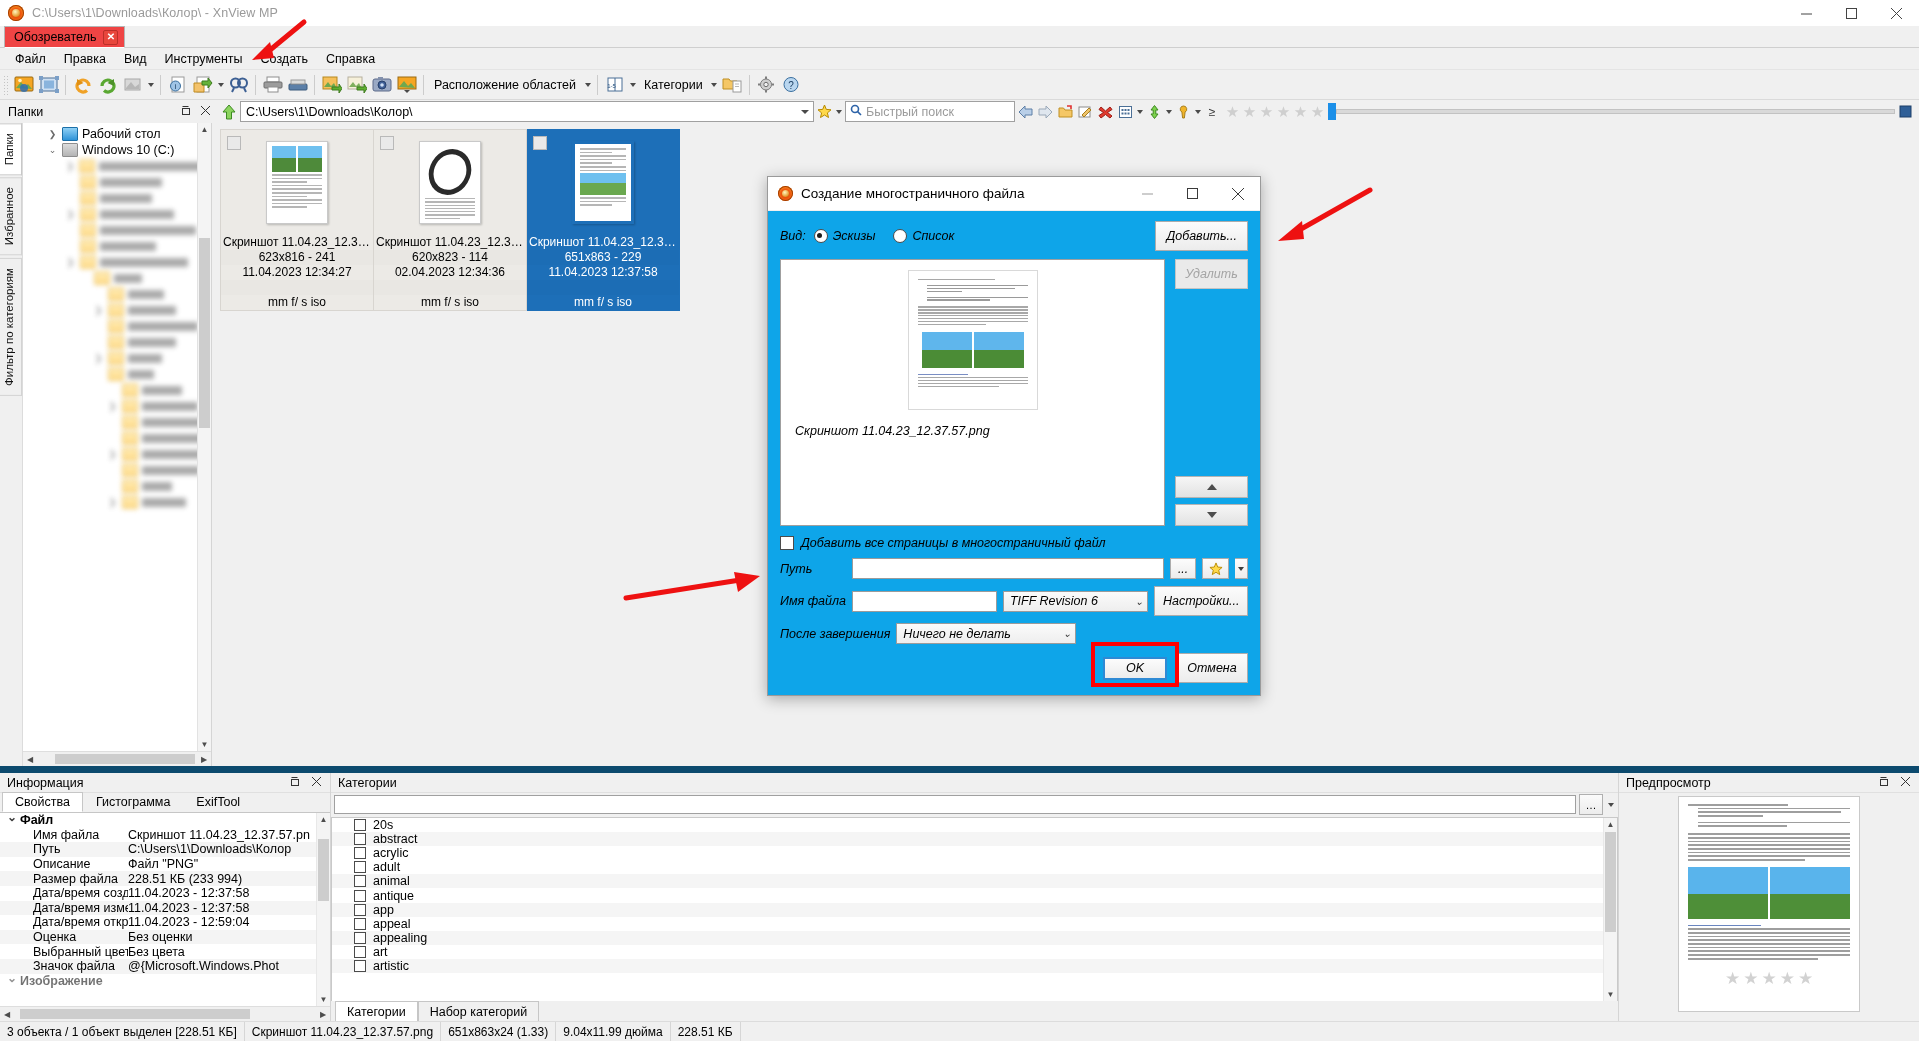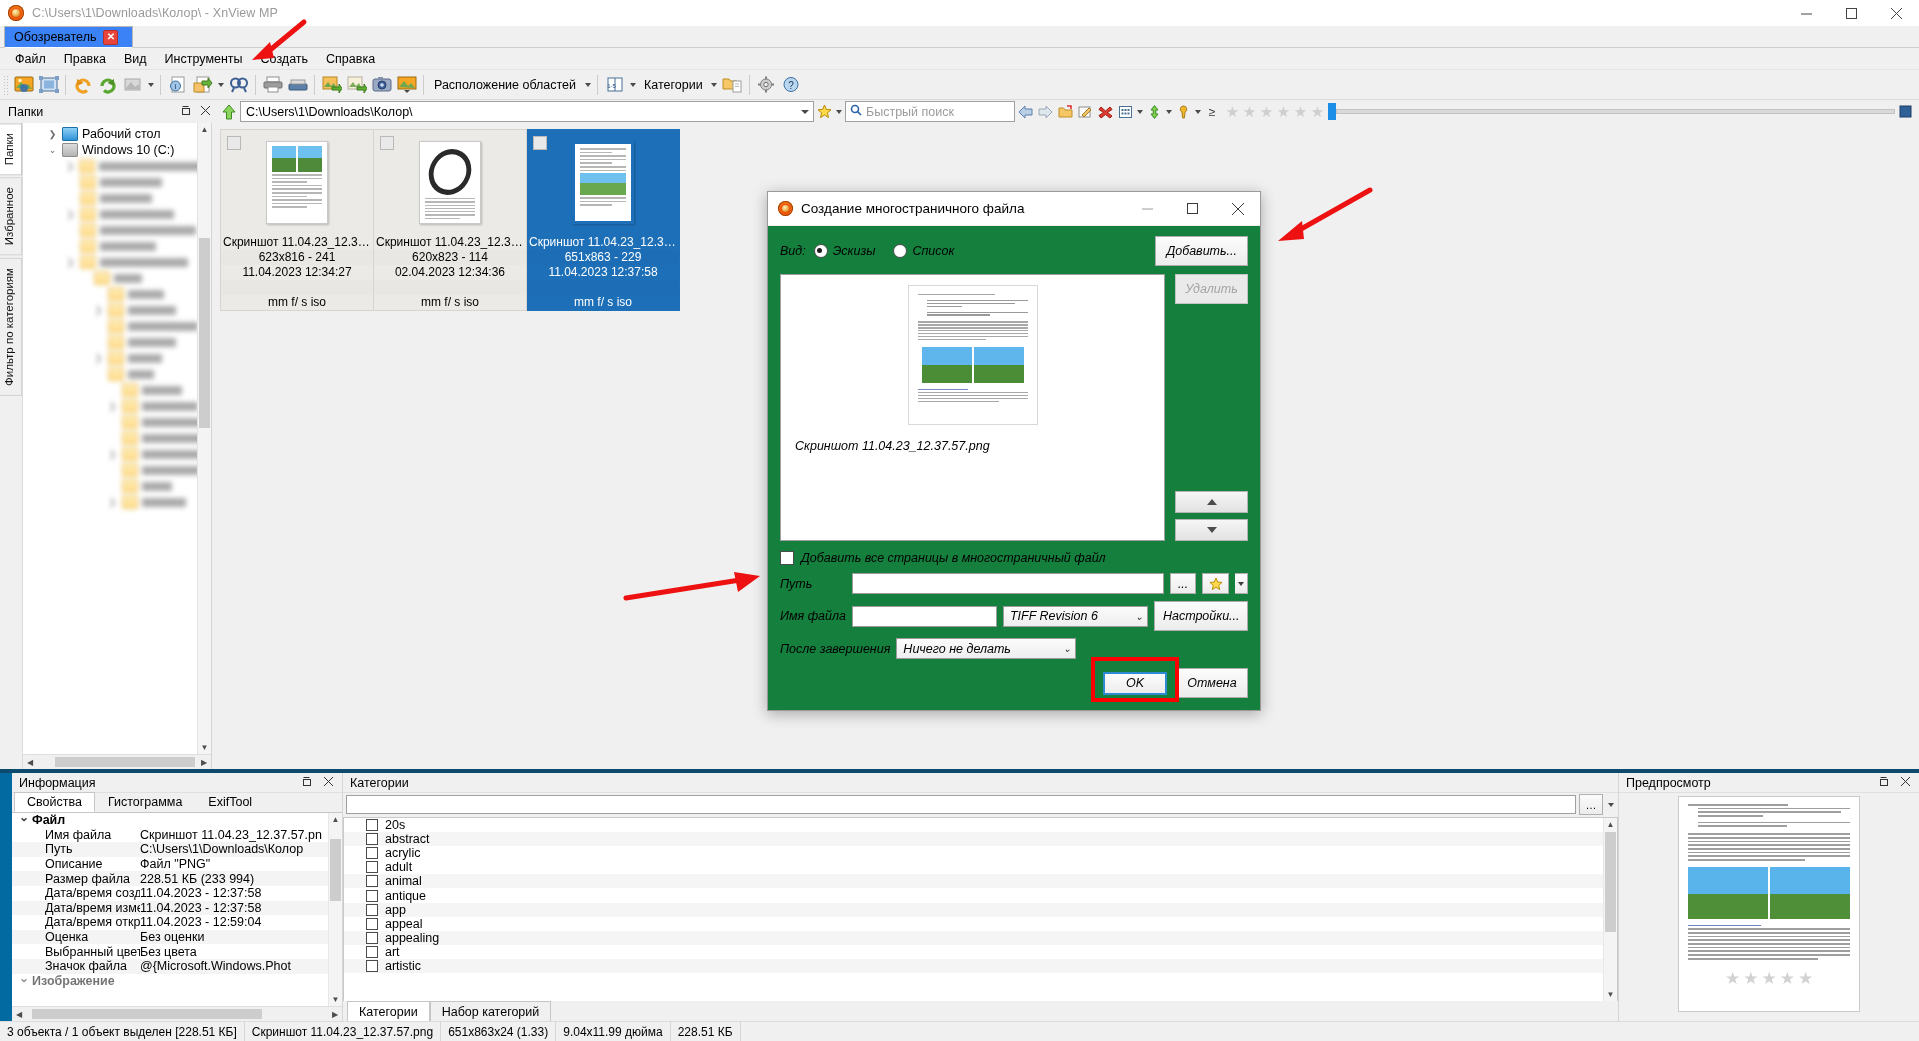--- a/index.html
+++ b/index.html
@@ -19,21 +19,21 @@
   .tb-icon:before{content:"";position:absolute;left:4px;top:4px;width:8px;height:8px;border-radius:50%;
     background:radial-gradient(circle at 40% 35%,#fff6c0,#e8a33d 60%,#b55f00);}
   .tb-title{color:#9a9a9a;font-size:12.5px;letter-spacing:.1px;}
   .tb-btns{margin-left:auto;display:flex;height:26px;}
   .tb-btn{width:45px;height:26px;display:flex;align-items:center;justify-content:center;color:#444;font-size:12px;}
   .tb-btn svg{display:block;}
 
   
   .tabstrip{height:22px;background:#f0f0f0;display:flex;align-items:flex-end;flex:0 0 22px;position:relative;}
   .tabstrip:after{content:"";position:absolute;left:0;right:0;bottom:0;height:1px;background:#cfcfcf;}
-  .doc-tab{height:20px;margin-left:4px;padding:0 14px 0 9px;background:#3b82f6;border:1px solid #b6b6b6;border-bottom:1px solid #fff;
+  .doc-tab{height:20px;margin-left:4px;padding:0 6px 0 9px;background:#ef4444;border:1px solid #b6b6b6;border-bottom:1px solid #fff;
     display:flex;align-items:center;gap:7px;font-size:12.5px;position:relative;z-index:2;}
   .tab-close{width:13px;height:13px;background:#e8463c;border:1px solid #bb2f28;border-radius:2px;
     display:flex;align-items:center;justify-content:center;color:#fff;font-size:10px;line-height:1;font-weight:bold;}
 
   
   .menubar{height:21px;background:#f0f0f0;display:flex;align-items:center;padding-left:6px;flex:0 0 21px;}
   .menu-item{padding:2px 9px;font-size:12.5px;color:#000;}
 
   
   .toolbar{height:29px;background:#f0f0f0;display:flex;align-items:center;flex:0 0 29px;
@@ -110,21 +110,21 @@
   .pimg{height:22px;background:linear-gradient(#6ec0ef 0 45%,#6aa84f 45% 100%);}
   .pimg2{height:26px;display:flex;gap:2px;}
   .pimg2 i{flex:1;background:linear-gradient(#6ec0ef 0 48%,#4e8a3a 48% 100%);display:block;}
   .ring{width:34px;height:34px;border-radius:50%;border:5px solid #2a2a2a;transform:rotate(-18deg) skewX(-8deg);}
   .cell-lines{font-size:12px;text-align:center;}
   .cl{height:15px;line-height:15px;overflow:hidden;white-space:nowrap;text-overflow:ellipsis;padding:0 2px;}
   .cl.alt{background:rgba(0,0,0,0.012);}
   .cell.sel .cl{color:#fff;}
 
   
-  .bottom{height:248px;display:flex;flex:0 0 248px;background:#0369a1;border-top:4px solid #0c4a6e;padding-left:12px;}
+  .bottom{height:248px;display:flex;flex:0 0 248px;background:#0369a1;border-top:7px solid #0c4a6e;}
   .pane{display:flex;flex-direction:column;background:#f0f0f0;}
   .pane-hdr{height:19px;display:flex;align-items:center;padding:0 5px 0 7px;font-size:12.5px;background:#f0f0f0;
     border-bottom:1px solid #e0e0e0;}
   .pane-hdr .acts{margin-left:auto;display:flex;gap:11px;color:#333;padding-right:3px;}
   .info-pane{width:330px;border-right:1px solid #d5d5d5;}
   .ptabs{height:19px;display:flex;align-items:flex-end;background:#f0f0f0;padding-left:2px;border-bottom:1px solid #c6c6c6;}
   .ptab{height:18px;padding:0 12px;font-size:12.5px;display:flex;align-items:center;border:1px solid transparent;}
   .ptab.active{background:#fff;border-color:#c6c6c6;border-bottom-color:#fff;}
   .proplist{flex:1;background:#fff;overflow:hidden;position:relative;font-size:12.5px;}
   .prow{height:14.6px;display:flex;align-items:center;}
@@ -161,21 +161,21 @@
   .prev-stars{display:flex;justify-content:center;gap:3px;padding-top:6px;}
   .prev-stars span{font-size:17px;color:#d2d2d2;}
 
   
   .status{height:19px;flex:0 0 19px;background:#f0f0f0;display:flex;align-items:center;font-size:12px;border-top:1px solid #dcdcdc;}
   .st{padding:0 7px;height:19px;display:flex;align-items:center;border-right:1px solid #d6d6d6;white-space:nowrap;}
   .st:first-child{border-left:none;}
 
   
   .overlay{position:absolute;inset:0;pointer-events:none;}
-  .dialog{position:absolute;left:767px;top:191px;width:492px;height:518px;background:#15803d;
+  .dialog{position:absolute;left:767px;top:176px;width:492px;height:518px;background:#0ea5e9;
     border:1px solid #9a9a9a;box-shadow:0 3px 14px rgba(0,0,0,.30);pointer-events:auto;display:flex;flex-direction:column;justify-content:flex-end;}
   .dlg-title{height:33px;background:#fff;display:flex;align-items:center;flex:0 0 33px;border-bottom:1px solid #f0f0f0;}
   .dlg-ico{width:15px;height:15px;margin:0 8px 0 10px;border-radius:50%;
     background:radial-gradient(circle at 50% 55%,#d93a00 0%,#f05a10 45%,#f7931e 72%,#c94e00 100%);
     box-shadow:inset 0 0 0 1px #a33b00;position:relative;flex:0 0 15px;}
   .dlg-ico:before{content:"";position:absolute;left:4px;top:4px;width:7px;height:7px;border-radius:50%;
     background:radial-gradient(circle at 40% 35%,#fff6c0,#e8a33d 60%,#b55f00);}
   .dlg-title .t{font-size:13.5px;color:#000;}
   .dlg-wbtns{margin-left:auto;display:flex;}
   .dlg-wbtn{width:45px;height:33px;display:flex;align-items:center;justify-content:center;color:#3a3a3a;}

